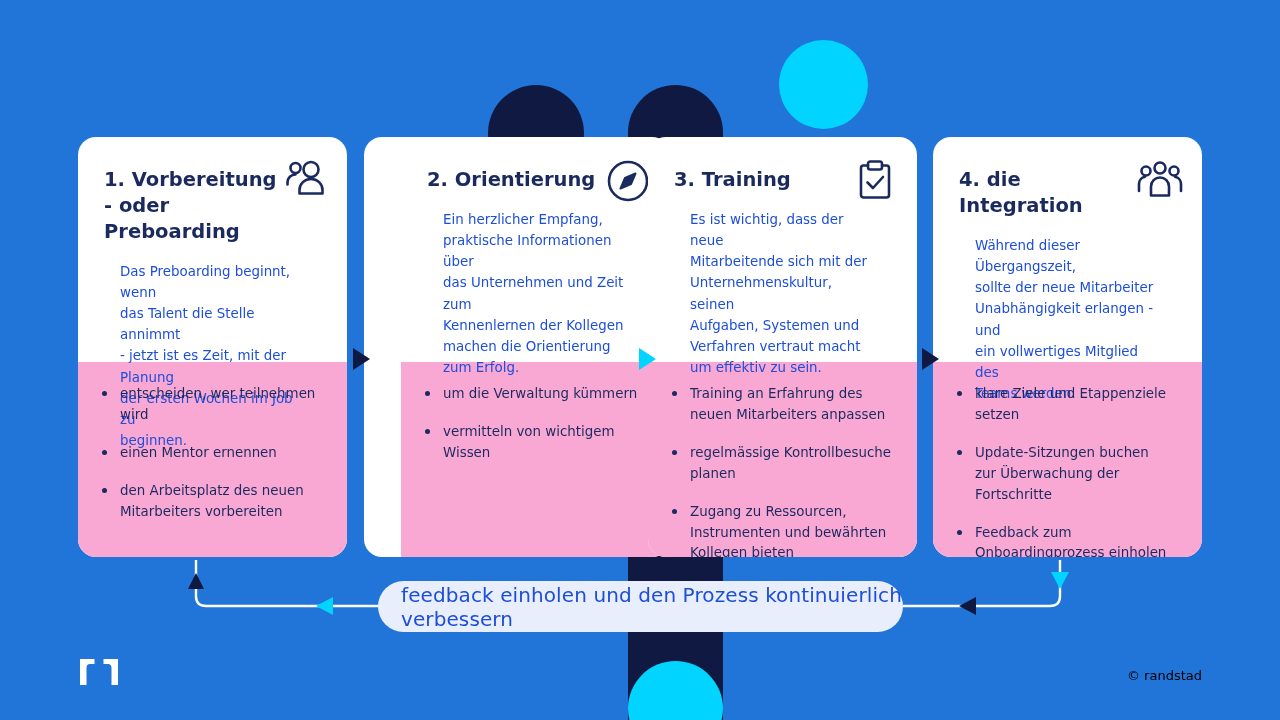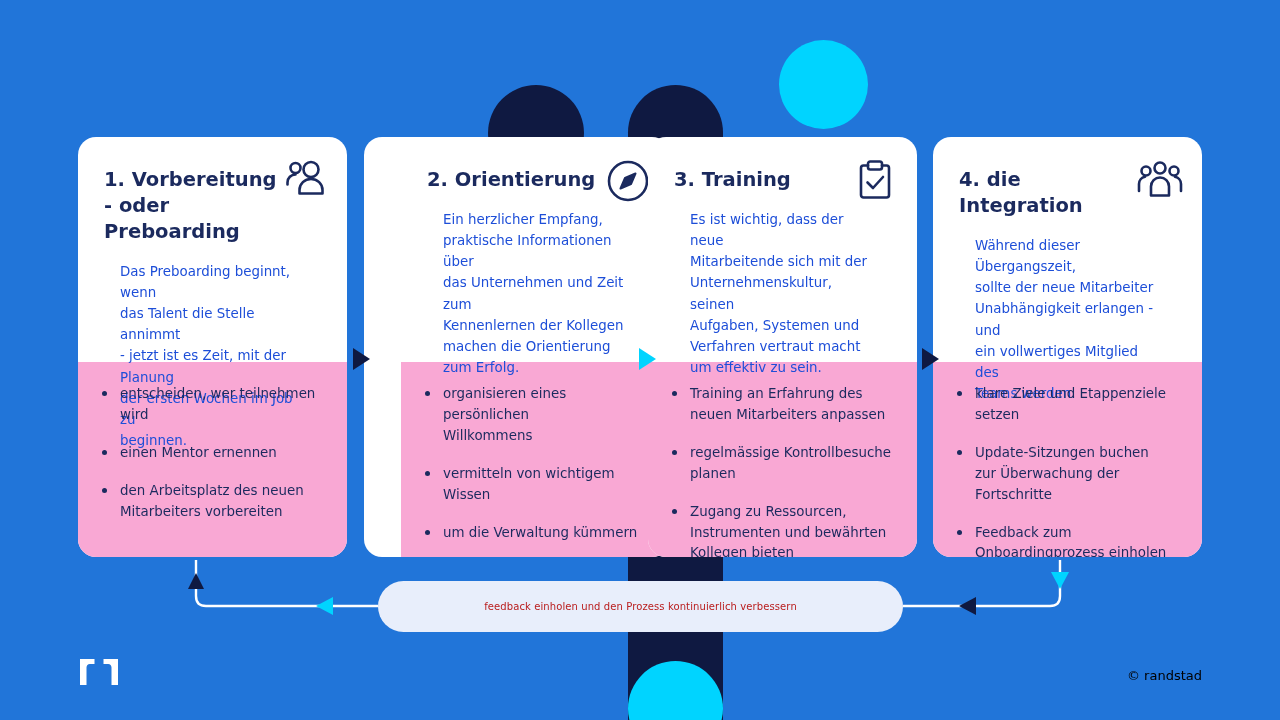--- a/index.html
+++ b/index.html
@@ -158,23 +158,24 @@
     top: 581px;
     width: 525px;
     height: 51px;
     border-radius: 26px;
     background: #e8eefb;
     display: flex;
     align-items: center;
     justify-content: center;
   }
   .feedback-text {
-    font-size: 10px;
-    color: #b91c1c;
+    font-size: 20px;
+    color: #1d4ed8;
     letter-spacing: 0.1px;
+    margin-left: 23px;
   }
 
   
   .logo {
     position: absolute;
     left: 80px;
     top: 659px;
     width: 38px;
     height: 26px;
     color: #ffffff;
@@ -239,25 +240,23 @@
       <h2 class="card-title">2. Orientierung</h2>
       <p class="card-body">Ein herzlicher Empfang,
 praktische Informationen über
 das Unternehmen und Zeit zum
 Kennenlernen der Kollegen
 machen die Orientierung
 zum Erfolg.</p>
     </div>
     <div class="card-bottom">
       <ul class="bullets">
-        <li>organisieren eines persönlichen
-Willkommens</li>
+        <li>um die Verwaltung kümmern</li>
         <li>vermitteln von wichtigem
 Wissen</li>
-        <li>um die Verwaltung kümmern</li>
       </ul>
     </div>
   </div>
 
   <div class="card card-3">
     <div class="card-top">
       <span class="card-icon">
         <svg viewBox="0 0 48 48" fill="none" stroke="currentColor" stroke-width="2.6" stroke-linecap="round" stroke-linejoin="round">
           <path d="M17 8.5h-4.5A2.5 2.5 0 0 0 10 11v27a2.5 2.5 0 0 0 2.5 2.5h23A2.5 2.5 0 0 0 38 38V11a2.5 2.5 0 0 0-2.5-2.5H31"></path>
           <rect x="17" y="4.5" width="14" height="8" rx="2.2"></rect>

